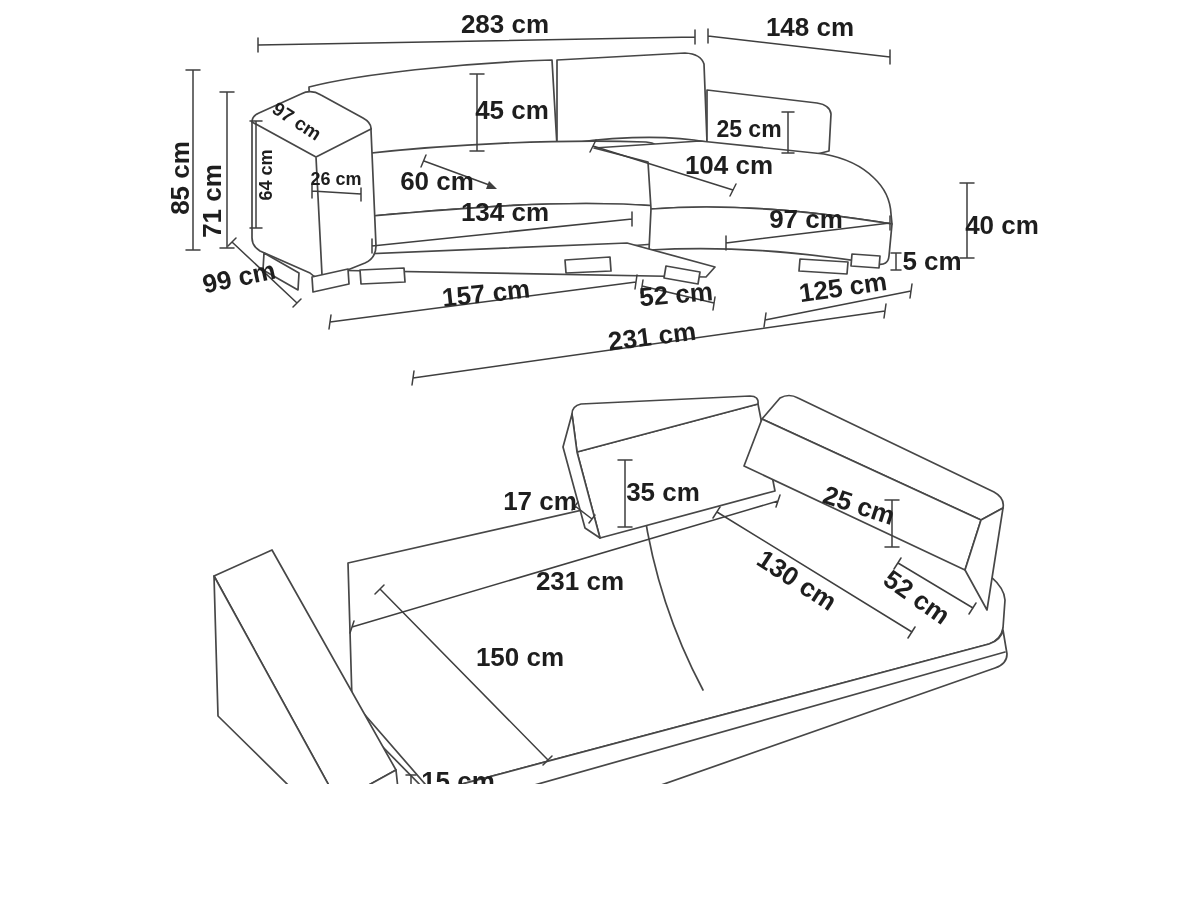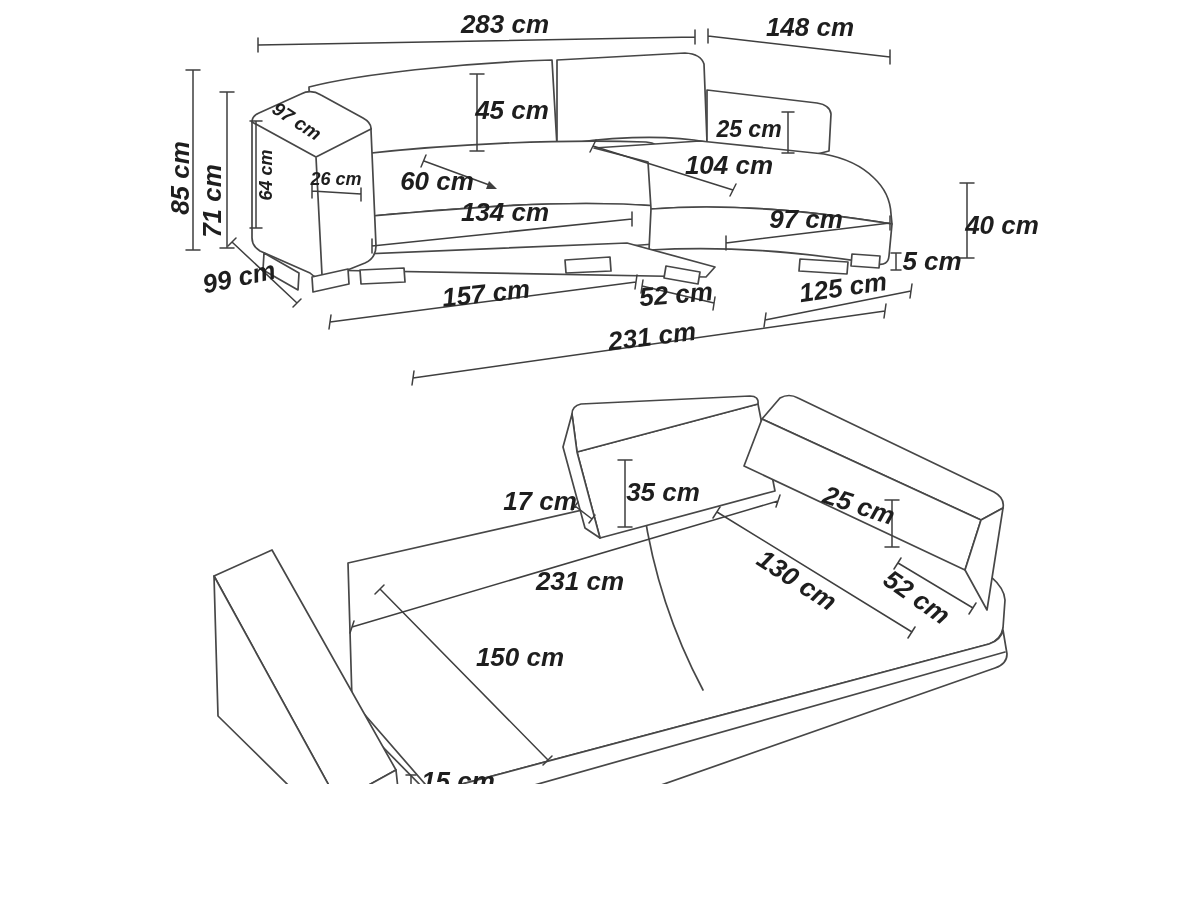--- a/index.html
+++ b/index.html
@@ -1,19 +1,18 @@
 <!DOCTYPE html>
 <html><head>
 <meta charset="utf-8">
 <style>
   html,body{margin:0;padding:0;background:#ffffff;}
   .canvas{
     width:1200px;height:784px;background:#ffffff;position:relative;overflow:hidden;
     font-family:"Liberation Sans", sans-serif;
-    font-style:italic;
   }
   svg{display:block;}
   .art{fill:none;stroke:#474747;stroke-width:1.7;stroke-linejoin:round;stroke-linecap:round;}
   .art.solid{fill:#ffffff;}
   .dim{fill:none;stroke:#3f3f3f;stroke-width:1.5;stroke-linecap:round;}
   .arrow{fill:#3f3f3f;stroke:none;}
   .lbl{fill:#1e1e1e;font-weight:700;text-anchor:middle;}
   .fs26{font-size:26px;}
   .fs23{font-size:23px;}
   .fs19{font-size:19px;}

